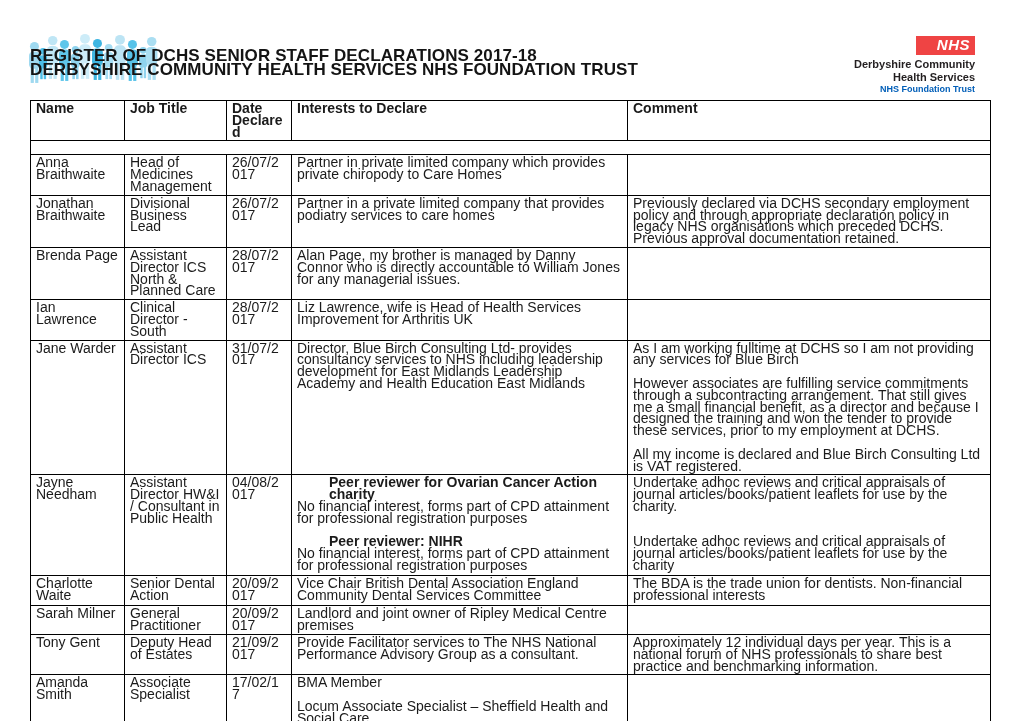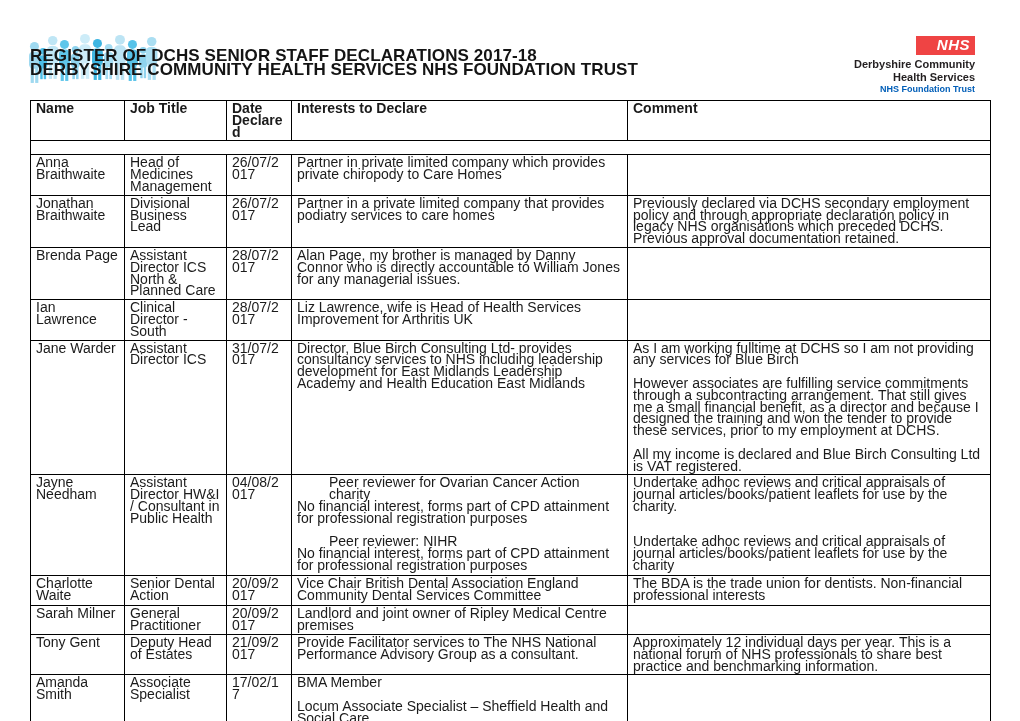--- a/index.html
+++ b/index.html
@@ -29,21 +29,21 @@
   }
   .decl-table th{font-weight:bold;height:24px;}
   .col-name{width:94px;}
   .col-job{width:102px;}
   .col-date{width:65px;}
   .col-interests{width:336px;}
   .col-comment{width:363px;}
   tr.spacer-row td{height:13px;padding:0;}
   .line{min-height:11.8px;}
   .line:empty{min-height:11.8px;}
-  .bold{font-weight:normal;padding-left:32px;}
+  .bold{font-weight:bold;padding-left:32px;}
   tr.r0{height:34px;}  tr.r1{height:36px;}  tr.r2{height:42px;}
   tr.r3{height:28px;}  tr.r4{height:110px;} tr.r5{height:101px;}
   tr.r6{height:30px;}  tr.r7{height:17px;margin-left:36px;}  tr.r8{height:28px;margin-left:29px;}
   tr.r9{height:41px;margin-top:12px;}  tr.r10{height:31px;}
 </style>
 </head>
 <body>
 
 <svg class="hdr-graphic" viewBox="0 0 130 64" xmlns="http://www.w3.org/2000/svg" aria-hidden="true">
   <defs>

